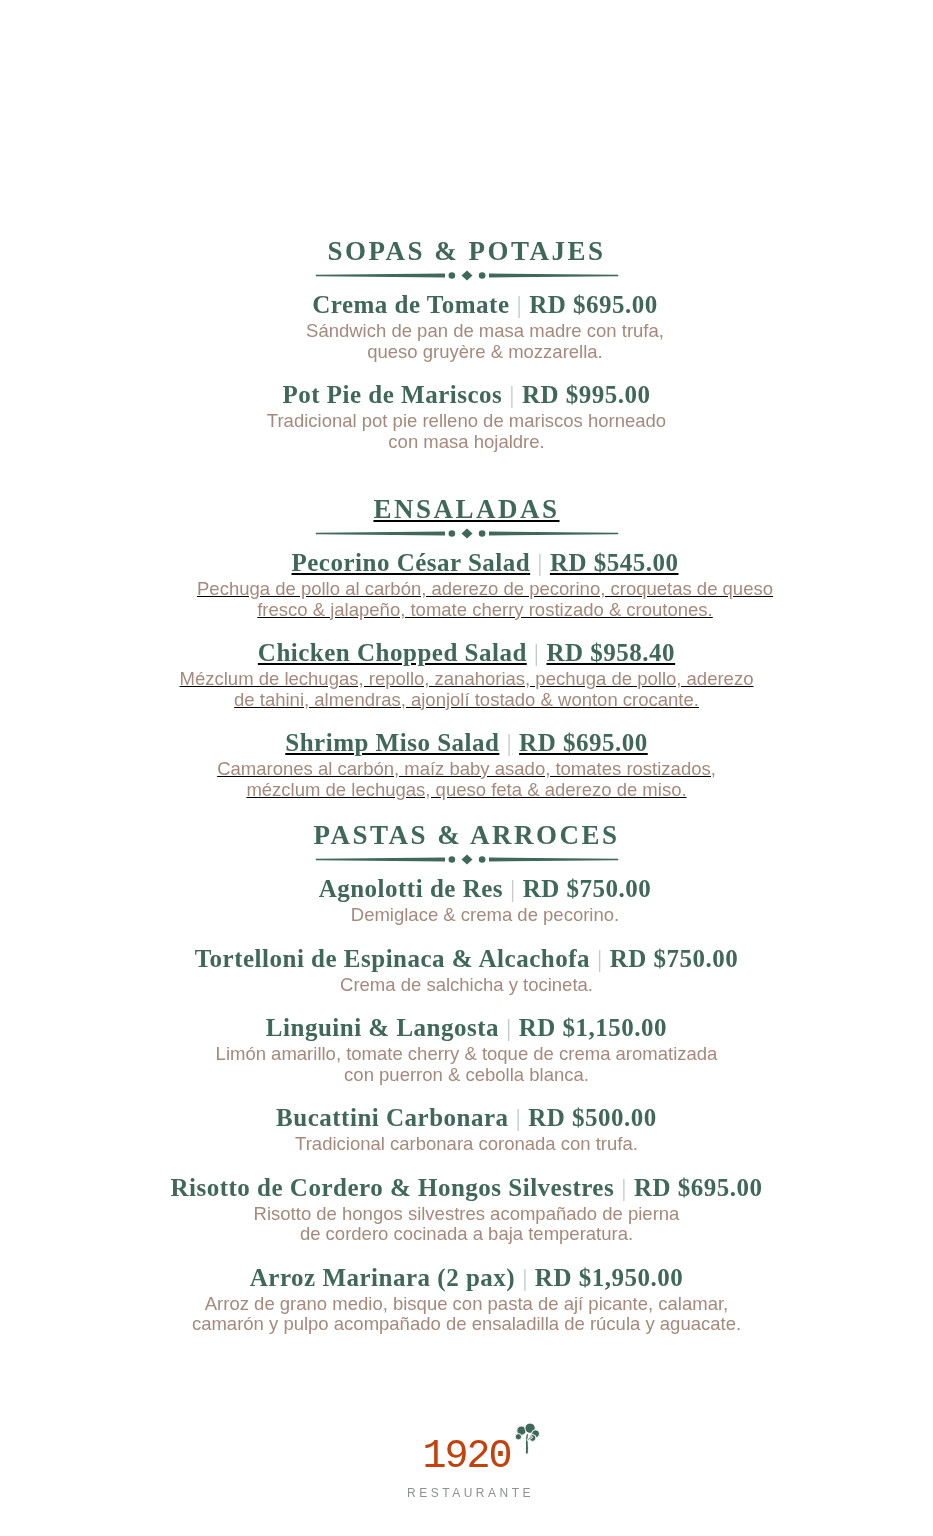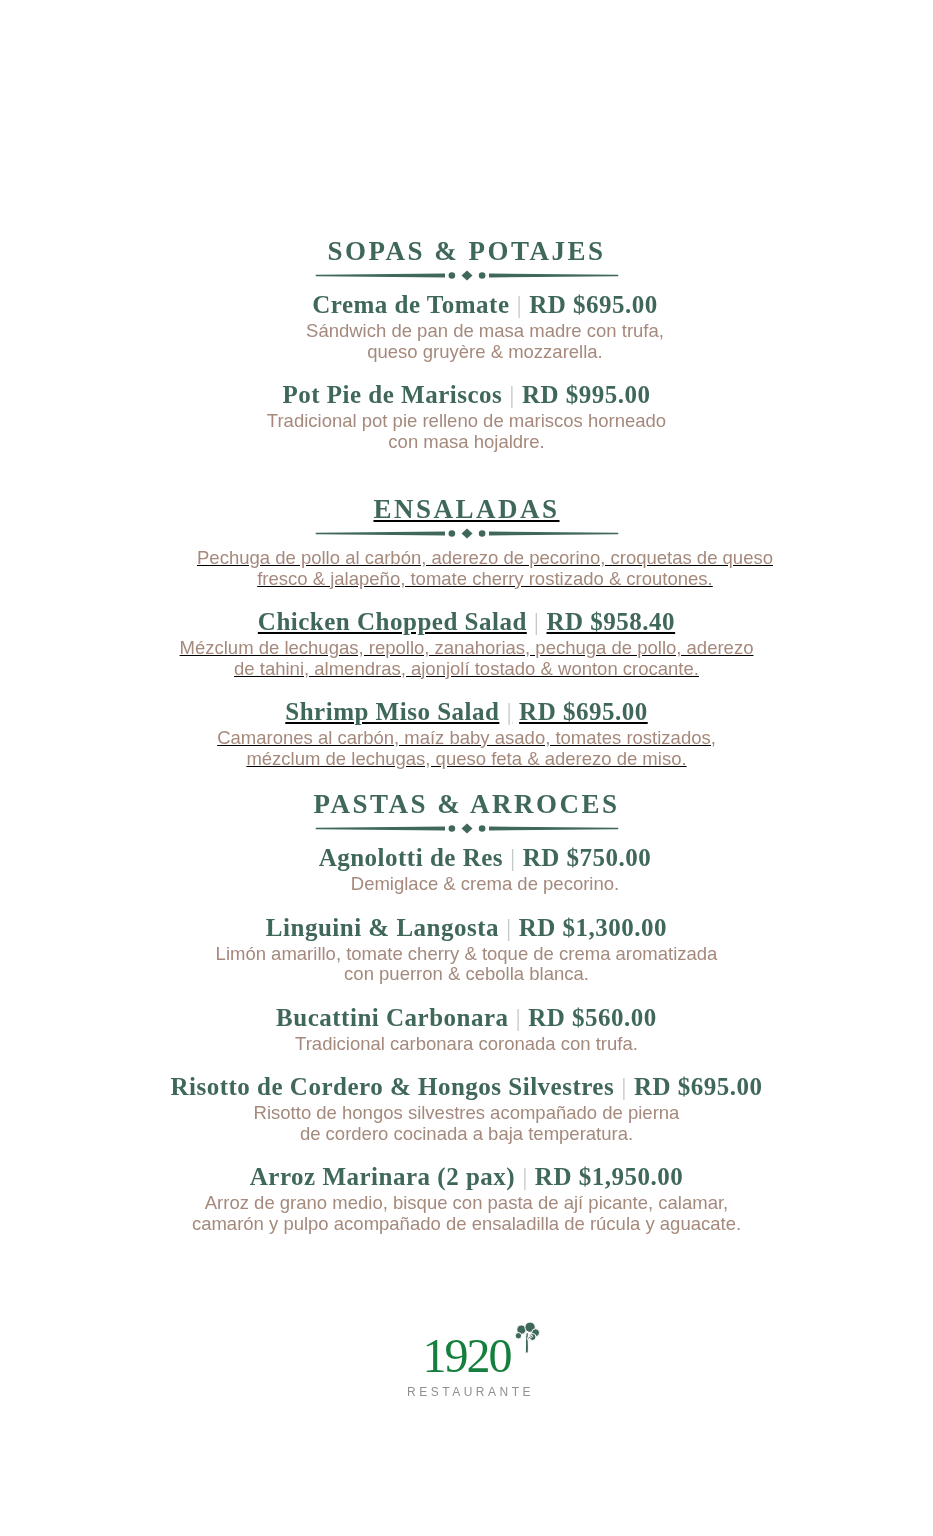--- a/index.html
+++ b/index.html
@@ -57,24 +57,24 @@
     white-space: pre-line;
   }
 
   .section-ensaladas { margin-top: 44px; text-decoration: underline; }
   .section-pastas    { margin-top: 22px; }
 
   .logo { margin-top: 95px; text-align: center; }
   .logo-inner { position: relative; display: inline-block; }
   .logo-year {
     display: block;
-    font-family: Liberation Serif, serif;
-    font-size: 48px;
+    font-family: Liberation Mono, monospace;
+    font-size: 40px;
     line-height: 54px;
-    color: #15803d;
+    color: #c2410c;
     letter-spacing: -2px;
   }
   .logo-tree {
     position: absolute;
     right: -16px;
     top: -8px;
     width: 30px;
     height: 32px;
   }
   .logo-subtitle {
@@ -123,20 +123,23 @@
       <h2 class="section-title">ENSALADAS</h2>
       <svg class="ornament" viewBox="0 0 330 12" aria-hidden="true">
         <polygon points="0,5.3 141,3.9 141,8.1 0,6.7"></polygon>
         <circle cx="148.5" cy="6" r="3.6"></circle>
         <path d="M165 0.5 L171 6 L165 11.5 L159 6 Z"></path>
         <circle cx="181.5" cy="6" r="3.6"></circle>
         <polygon points="330,5.3 189,3.9 189,8.1 330,6.7"></polygon>
       </svg>
 
       <article class="menu-item">
+        <h3 class="item-title">
+          <span>Pecorino César Salad</span><span class="sep">|</span><span>RD $545.00</span>
+        </h3>
         <p class="item-desc">Pechuga de pollo al carbón, aderezo de pecorino, croquetas de queso
 fresco &amp; jalapeño, tomate cherry rostizado &amp; croutones.</p>
       </article>
 
       <article class="menu-item">
         <h3 class="item-title">
           <span>Chicken Chopped Salad</span><span class="sep">|</span><span>RD $958.40</span>
         </h3>
         <p class="item-desc">Mézclum de lechugas, repollo, zanahorias, pechuga de pollo, aderezo
 de tahini, almendras, ajonjolí tostado &amp; wonton crocante.</p>
@@ -161,32 +164,38 @@
         <polygon points="330,5.3 189,3.9 189,8.1 330,6.7"></polygon>
       </svg>
 
       <article class="menu-item">
         <h3 class="item-title">
           <span>Agnolotti de Res</span><span class="sep">|</span><span>RD $750.00</span>
         </h3>
         <p class="item-desc">Demiglace &amp; crema de pecorino.</p>
       </article>
 
-
-      <article class="menu-item">
-        <h3 class="item-title">
-          <span>Linguini &amp; Langosta</span><span class="sep">|</span><span>RD $1,300.00</span>
+      <article class="menu-item">
+        <h3 class="item-title">
+          <span>Tortelloni de Espinaca &amp; Alcachofa</span><span class="sep">|</span><span>RD $750.00</span>
+        </h3>
+        <p class="item-desc">Crema de salchicha y tocineta.</p>
+      </article>
+
+      <article class="menu-item">
+        <h3 class="item-title">
+          <span>Linguini &amp; Langosta</span><span class="sep">|</span><span>RD $1,150.00</span>
         </h3>
         <p class="item-desc">Limón amarillo, tomate cherry &amp; toque de crema aromatizada
 con puerron &amp; cebolla blanca.</p>
       </article>
 
       <article class="menu-item">
         <h3 class="item-title">
-          <span>Bucattini Carbonara</span><span class="sep">|</span><span>RD $560.00</span>
+          <span>Bucattini Carbonara</span><span class="sep">|</span><span>RD $500.00</span>
         </h3>
         <p class="item-desc">Tradicional carbonara coronada con trufa.</p>
       </article>
 
       <article class="menu-item">
         <h3 class="item-title">
           <span>Risotto de Cordero &amp; Hongos Silvestres</span><span class="sep">|</span><span>RD $695.00</span>
         </h3>
         <p class="item-desc">Risotto de hongos silvestres acompañado de pierna
 de cordero cocinada a baja temperatura.</p>

